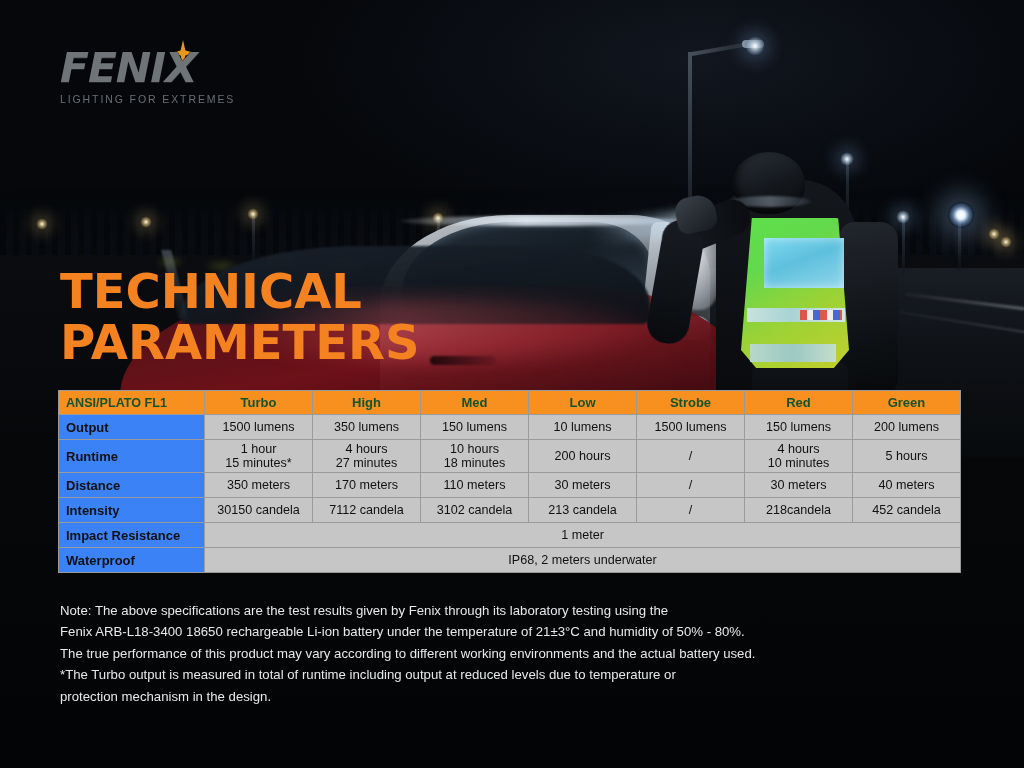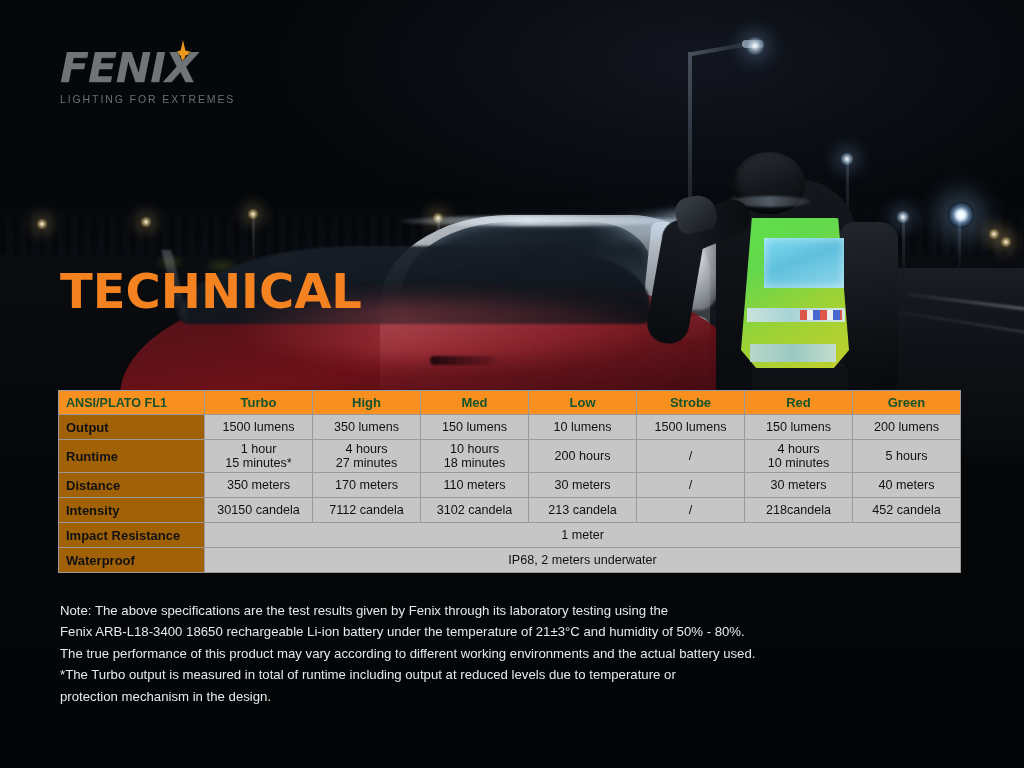--- a/index.html
+++ b/index.html
@@ -287,21 +287,21 @@
     border-collapse:collapse; table-layout:fixed;
     font-family:"Liberation Sans", sans-serif;
   }
   .spec-table th, .spec-table td {
     border:1px solid #9a9a9a; text-align:center; vertical-align:middle;
     font-size:12.6px; color:#111; background:#c6c6c6; padding:2px 2px;
   }
   .spec-table thead th { background:#F7901E; font-weight:bold; font-size:13px; color:#14532d; height:24px; }
   .spec-table thead th.lead { text-align:left; padding-left:7px; font-size:12.6px; }
   .spec-table td.rowhead {
-    text-align:left; padding-left:7px; font-weight:bold; background:#a16207; font-size:13px;
+    text-align:left; padding-left:7px; font-weight:bold; background:#3b82f6; font-size:13px;
   }
   .spec-table tbody tr { height:25px; }
   .spec-table tbody tr.tall { height:29px; }
   .two-line { line-height:1.12; display:block; }
   .col-first { width:146px; }
   .col-mode  { width:108px; }
 
   
   .notes {
     position:absolute; left:60px; top:600px; width:900px;
@@ -382,20 +382,21 @@
   <div class="logo">
     <svg class="logo-star" viewBox="0 0 26 26">
       <path d="M13 0 L15.4 10.6 L26 13 L15.4 15.4 L13 26 L10.6 15.4 L0 13 L10.6 10.6 Z" fill="#F7A01E" opacity="0.95"></path>
     </svg>
     <div class="logo-word">FENIX</div>
     <div class="logo-tagline">LIGHTING FOR EXTREMES</div>
   </div>
 
   <div class="headline">
     <span class="l1">TECHNICAL</span>
+    <span class="l2">PARAMETERS</span>
   </div>
 
 
   <table class="spec-table">
     <colgroup>
       <col class="col-first">
         <col class="col-mode">
         <col class="col-mode">
         <col class="col-mode">
       <col class="col-mode">

